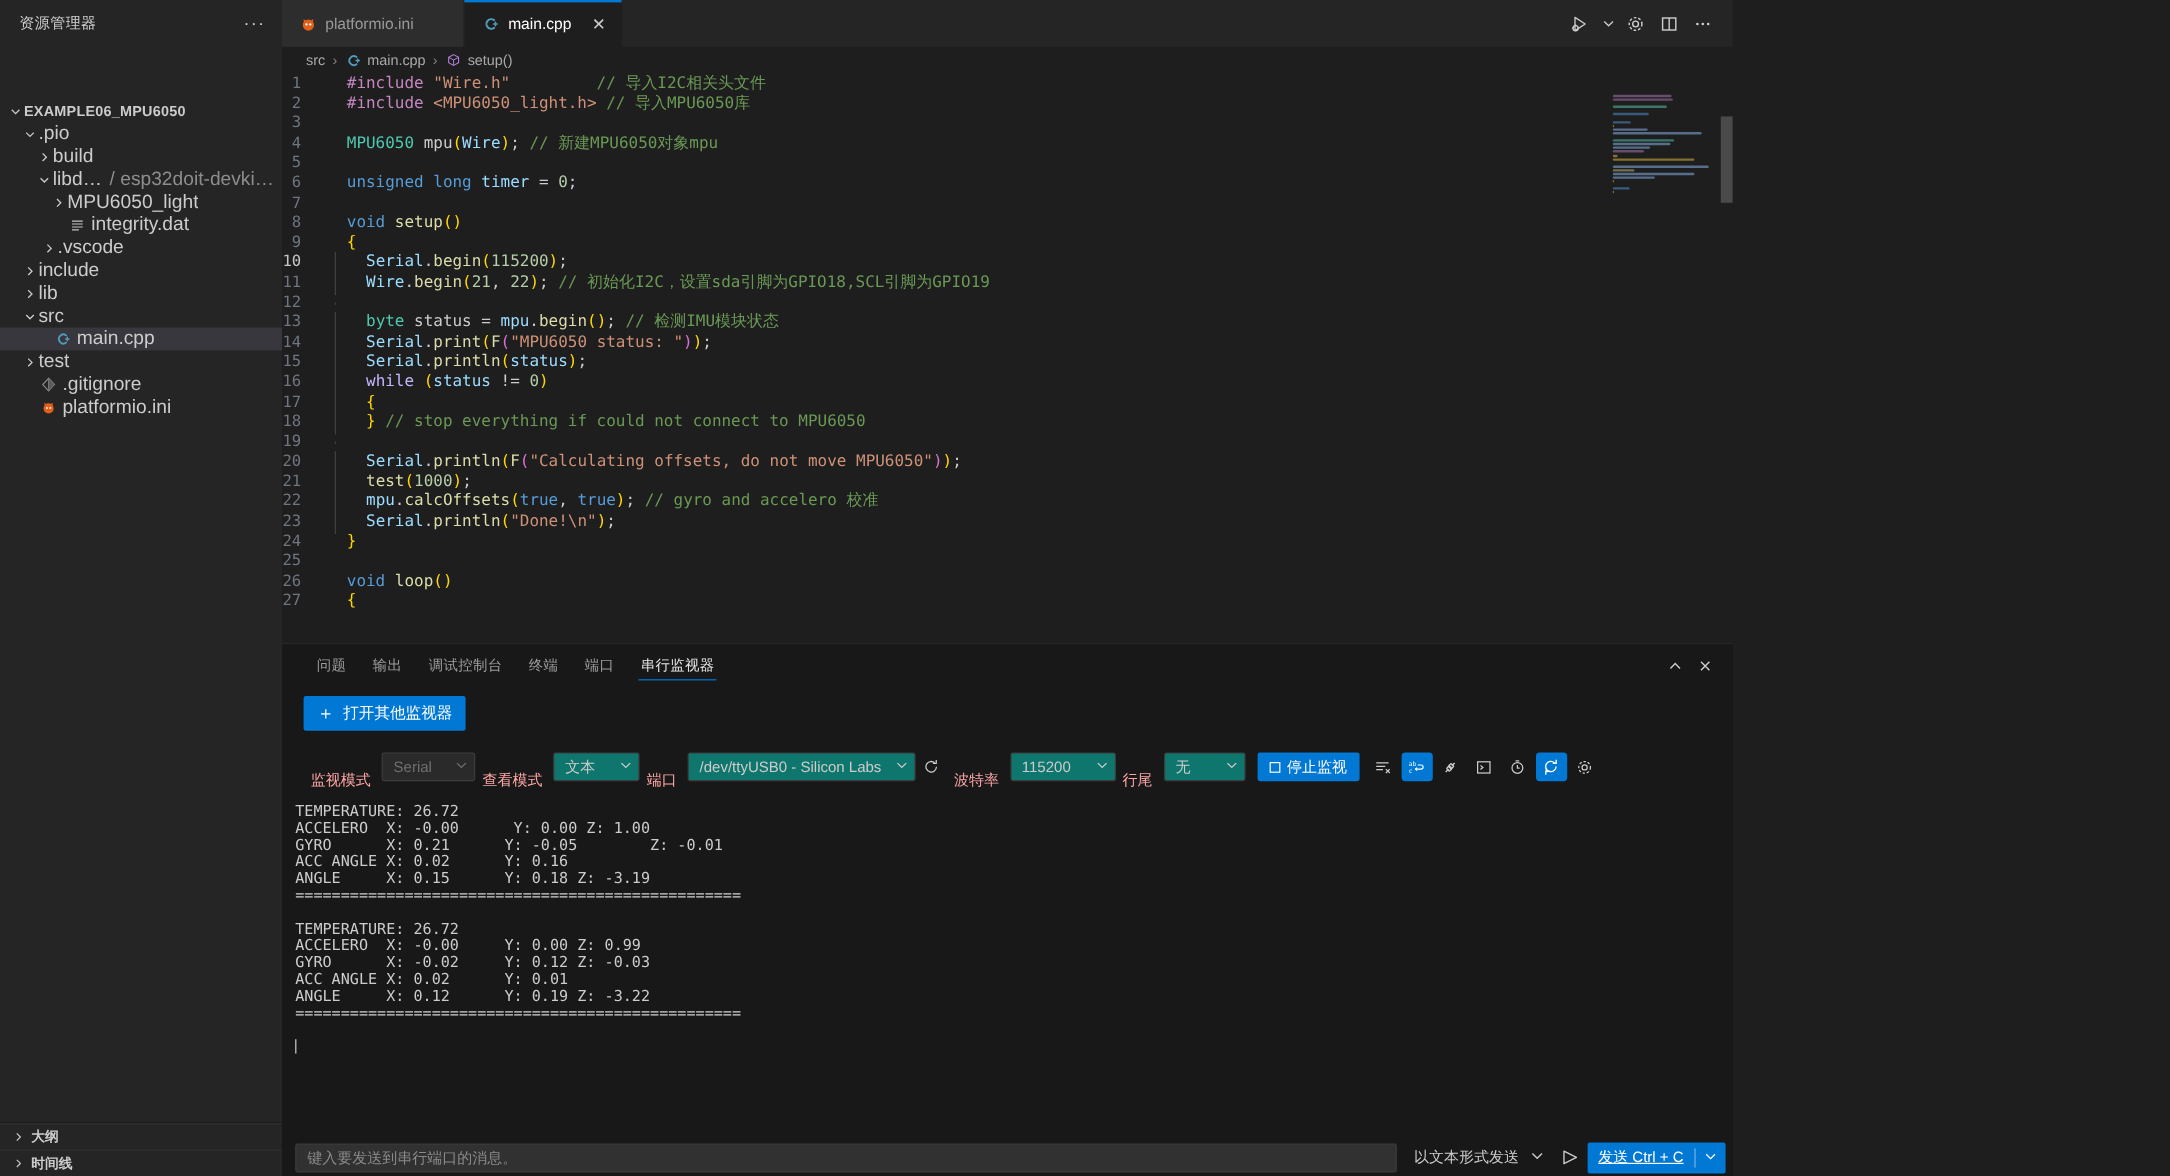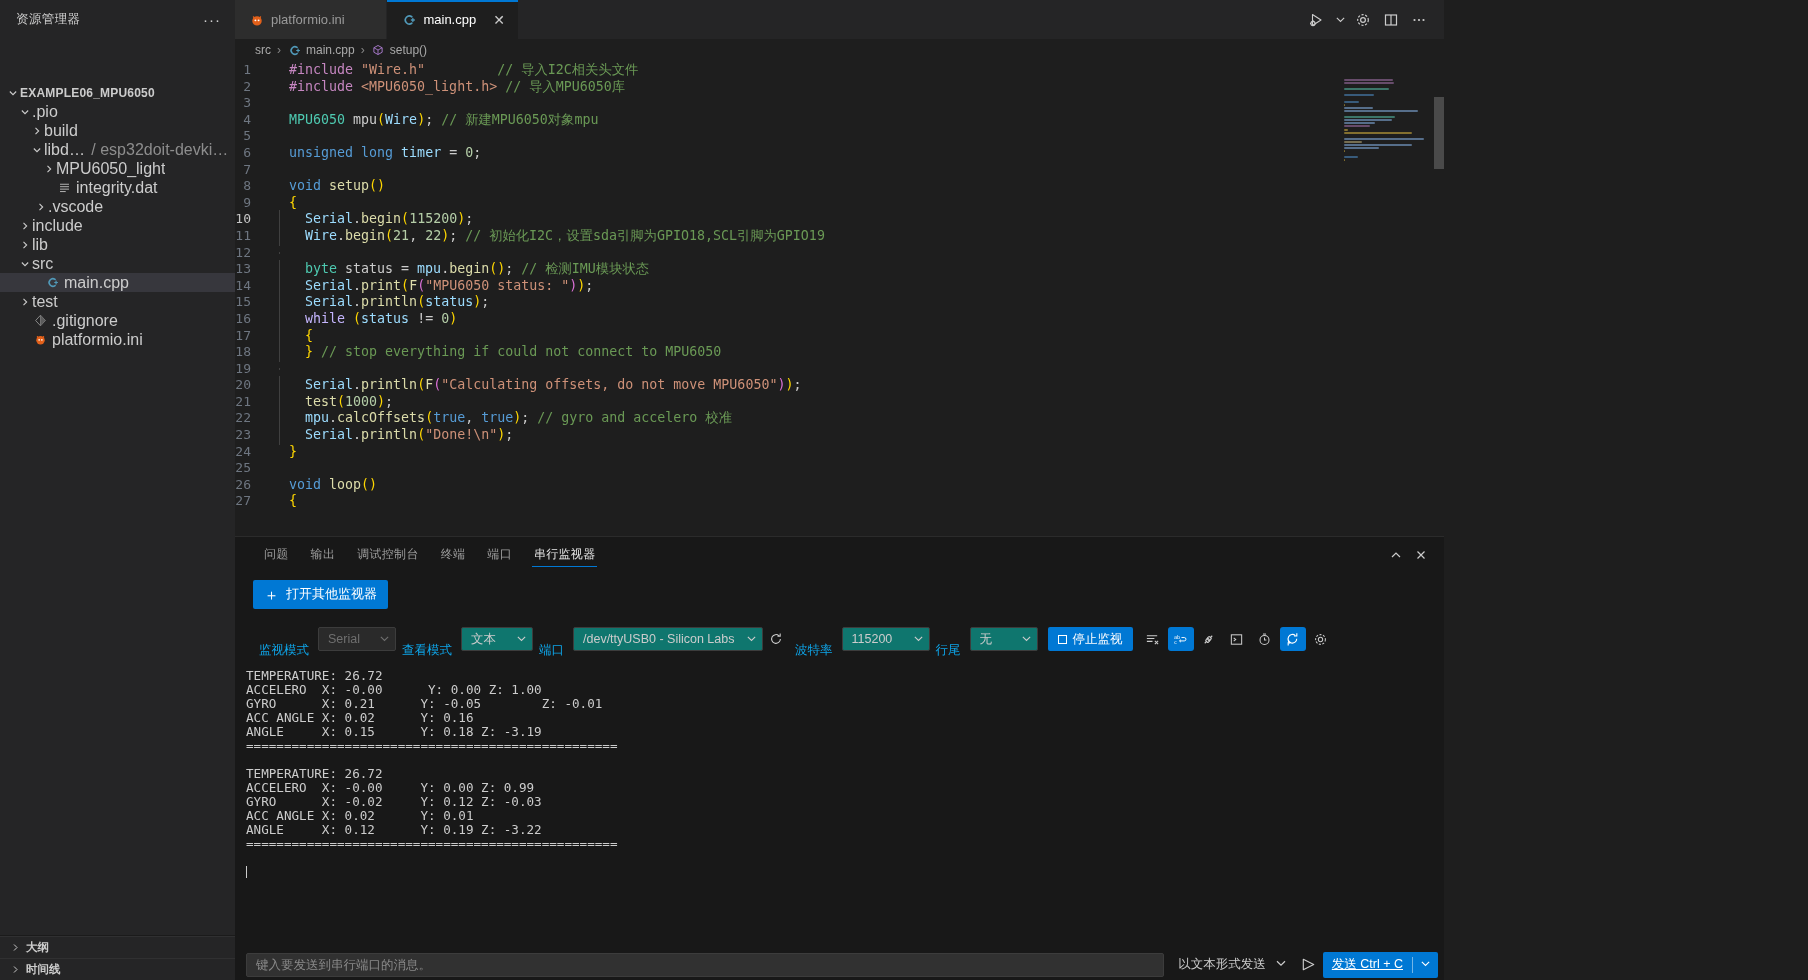--- a/index.html
+++ b/index.html
@@ -148,21 +148,21 @@
     background: #0078d4; color: #ffffff; border: none;
     font-size: 13px; font-family: "Liberation Sans", sans-serif;
     padding: 5px 11px 6px; cursor: pointer; border-radius: 2px;
   }
   .btn-blue .plus { font-size: 15px; line-height: 1; }
 
   .mon-toolbar {
     display: flex; align-items: center; height: 32px; flex: 0 0 32px;
     margin: 10px 0 6px 0; padding-left: 18px; gap: 0; font-size: 12.5px;
   }
-  .mtl { color: #0ea5e9; padding: 0 9px 0 6px; white-space: nowrap; margin-top: 23px; }
+  .mtl { color: #fca5a5; padding: 0 9px 0 6px; white-space: nowrap; margin-top: 23px; }
   .msel {
     display: flex; align-items: center; gap: 8px; justify-content: space-between;
     background: #0f766e; border: 1px solid #3c3c3c; height: 24px;
     padding: 0 5px 0 9px; color: #cccccc; font-size: 12.5px; cursor: pointer;
     white-space: nowrap; border-radius: 2px;
   }
   .msel.disabled { color: #6f6f6f; background: #2a2a2a; }
   .msel .chv { color: #cccccc; font-size: 10px; }
   .msel.disabled .chv { color: #6f6f6f; }
   .icon-btn {

